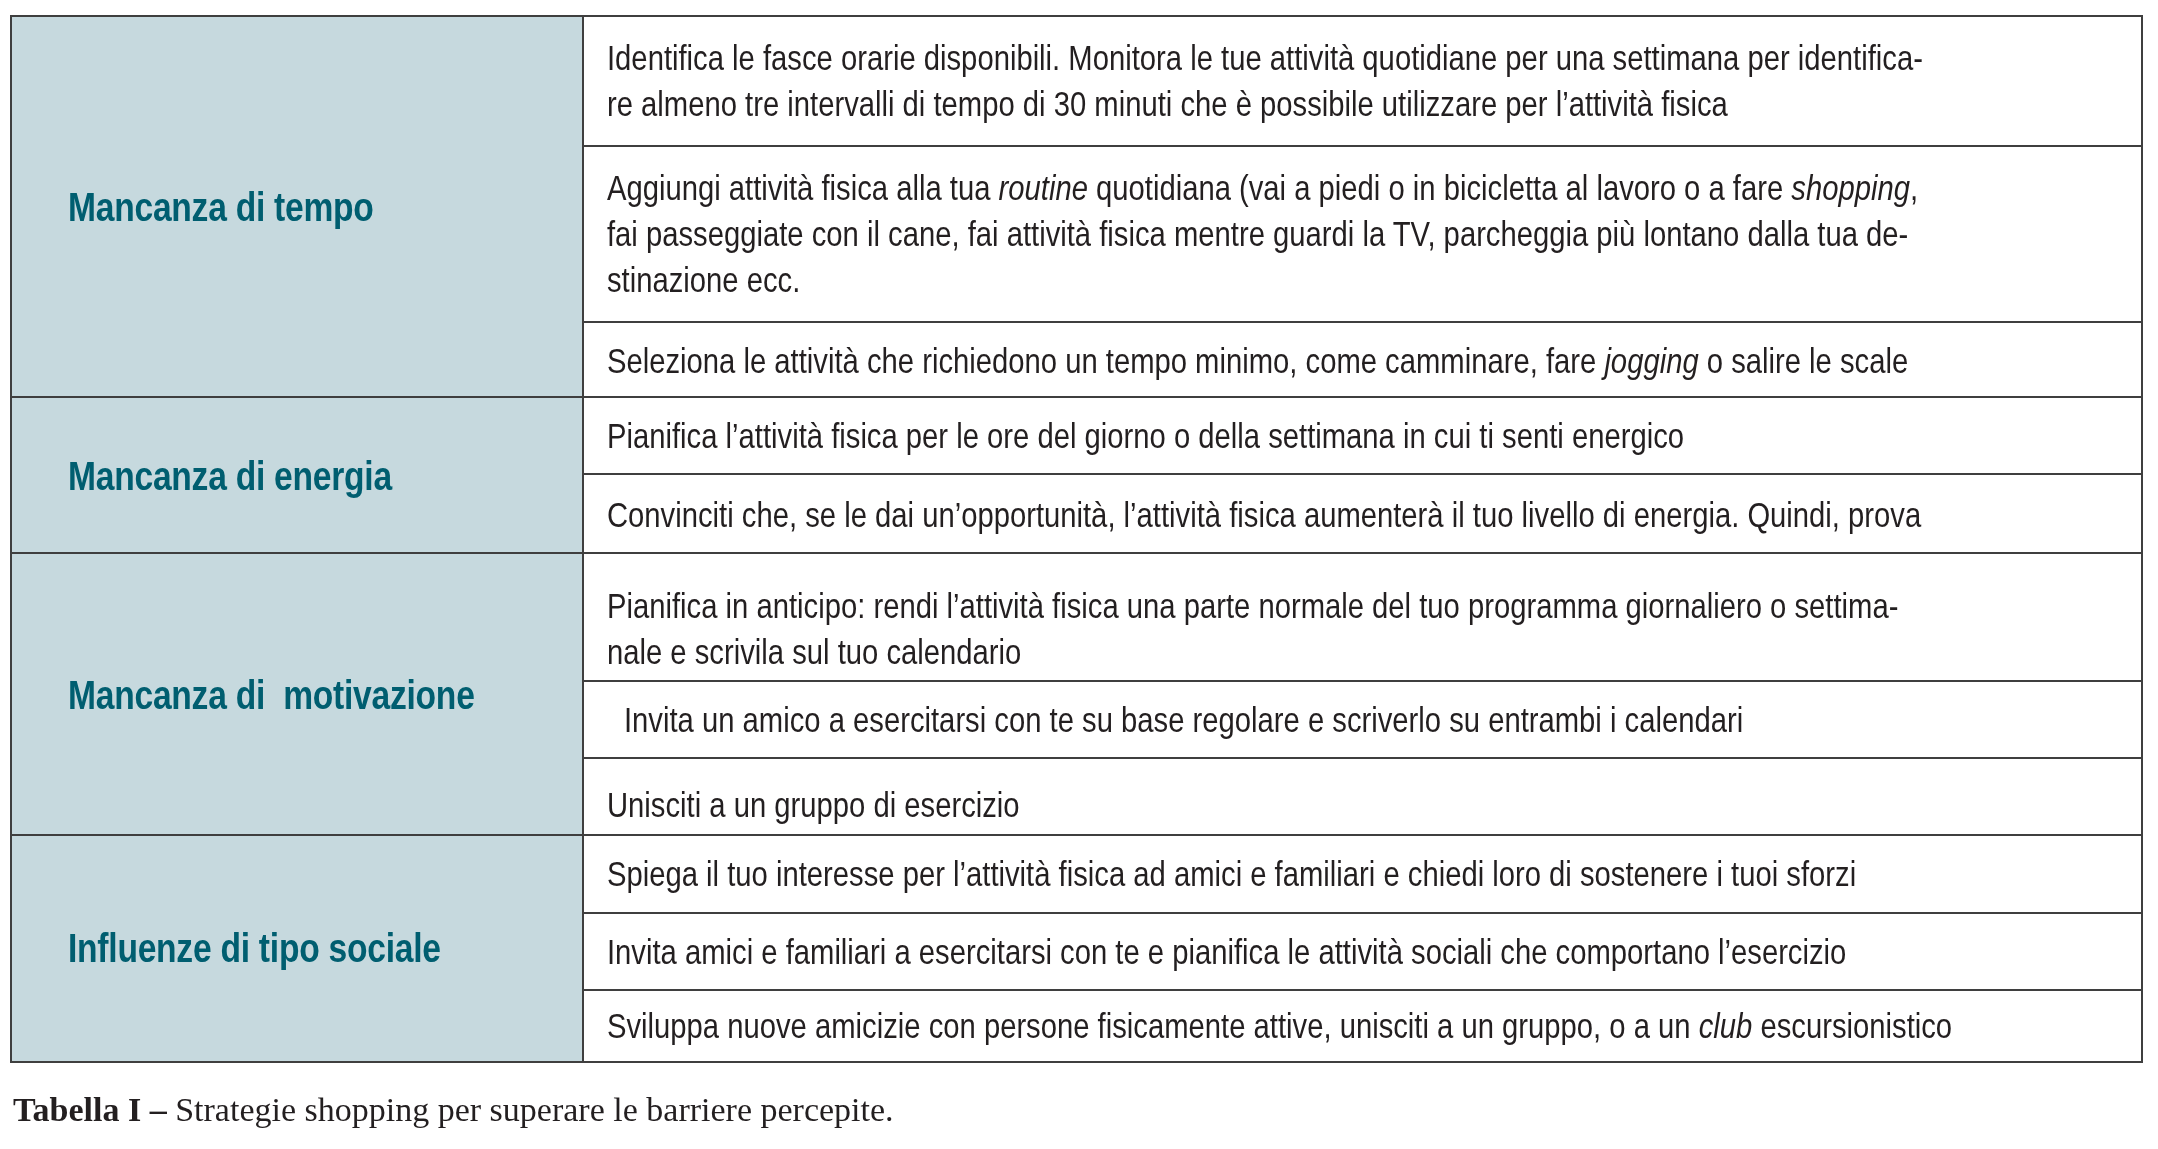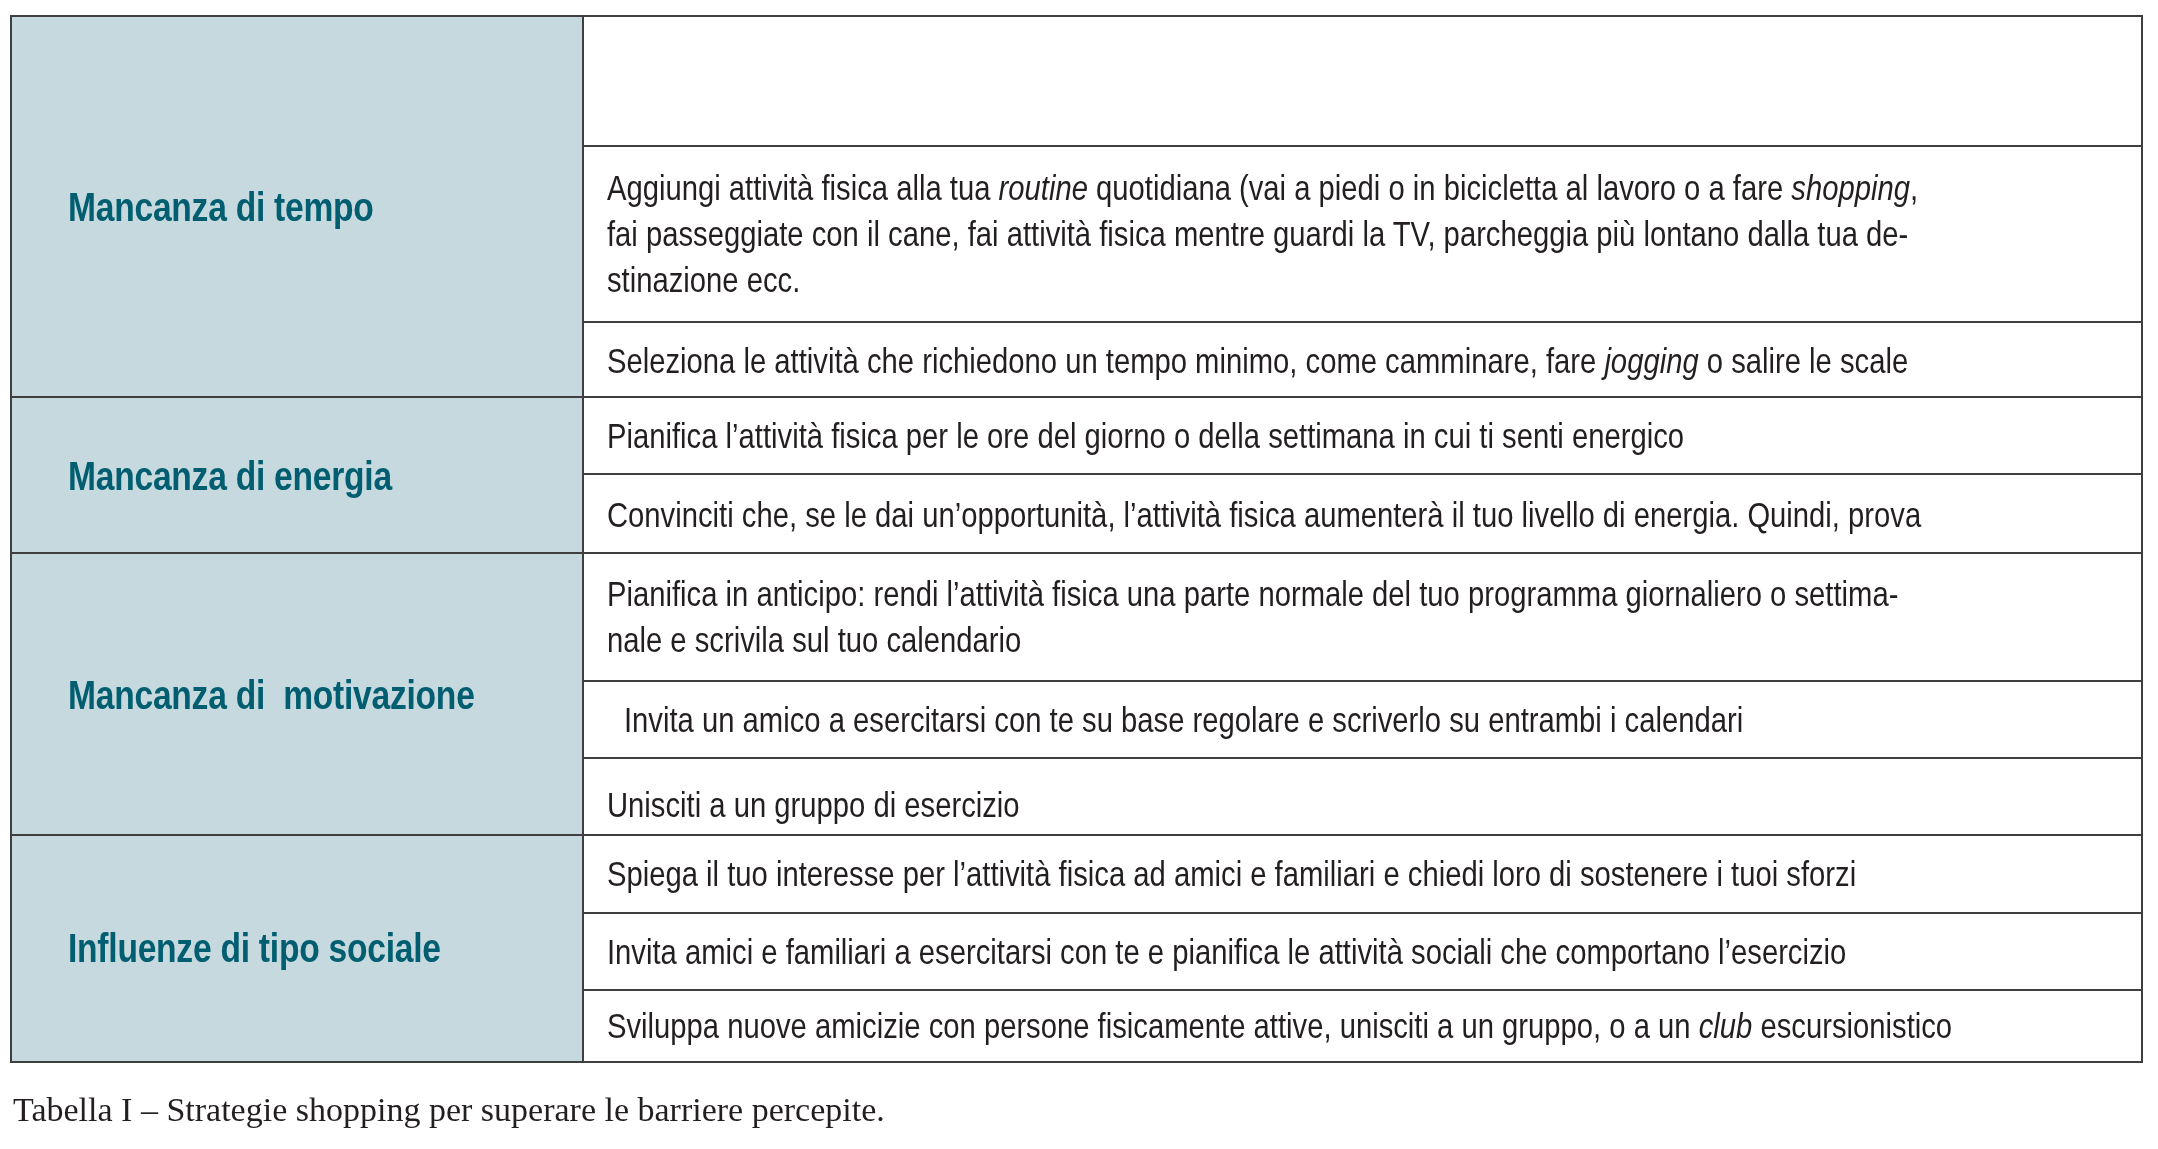--- a/index.html
+++ b/index.html
@@ -36,32 +36,36 @@
     font-family: "Liberation Sans", sans-serif; font-weight: normal;
     font-size: 35px; line-height: 46px; color: #231f20;
     transform: scaleX(0.835); transform-origin: left center;
   }
   .line i { font-style: italic; }
   #caption {
     position: absolute; left: 13px; top: 1085px; white-space: pre;
     font-family: "Liberation Serif", serif; font-size: 34px; color: #231f20;
     line-height: 50px;
   }
-  #caption b { font-weight: normal; }
+  #caption b { font-weight: bold; }
 </style>
 </head>
 <body>
 
 <div id="table">
 
   <div class="group first" style="top:0px;height:381px;">
     <div class="label-cell">
       <span class="label-text">Mancanza di tempo</span>
     </div>
     <div class="rows">
+      <div class="row first" style="top:0px;height:128px;">
+        <span class="line">Identifica le fasce orarie disponibili. Monitora le tue attività quotidiane per una settimana per identifica-</span>
+        <span class="line">re almeno tre intervalli di tempo di 30 minuti che è possibile utilizzare per l’attività fisica</span>
+      </div>
       <div class="row" style="top:128px;height:176px;">
         <span class="line"><span>Aggiungi attività fisica alla tua </span><i>routine</i><span> quotidiana (vai a piedi o in bicicletta al lavoro o a fare </span><i>shopping</i><span>,</span></span>
         <span class="line">fai passeggiate con il cane, fai attività fisica mentre guardi la TV, parcheggia più lontano dalla tua de-</span>
         <span class="line">stinazione ecc.</span>
       </div>
       <div class="row" style="top:304px;height:77px;">
         <span class="line"><span>Seleziona le attività che richiedono un tempo minimo, come camminare, fare </span><i>jogging</i><span> o salire le scale</span></span>
       </div>
     </div>
   </div>
@@ -78,21 +82,21 @@
         <span class="line">Convinciti che, se le dai un’opportunità, l’attività fisica aumenterà il tuo livello di energia. Quindi, prova</span>
       </div>
     </div>
   </div>
 
   <div class="group" style="top:535px;height:284px;">
     <div class="label-cell">
       <span class="label-text">Mancanza di  motivazione</span>
     </div>
     <div class="rows">
-      <div class="row first" style="top:0px;height:126px;">
+      <div class="row first" style="top:12px;height:126px;">
         <span class="line">Pianifica in anticipo: rendi l’attività fisica una parte normale del tuo programma giornaliero o settima-</span>
         <span class="line">nale e scrivila sul tuo calendario</span>
       </div>
       <div class="row" style="top:126px;height:77px;padding-left:17px;">
         <span class="line">Invita un amico a esercitarsi con te su base regolare e scriverlo su entrambi i calendari</span>
       </div>
       <div class="row" style="top:203px;height:94px;">
         <span class="line">Unisciti a un gruppo di esercizio</span>
       </div>
     </div>

